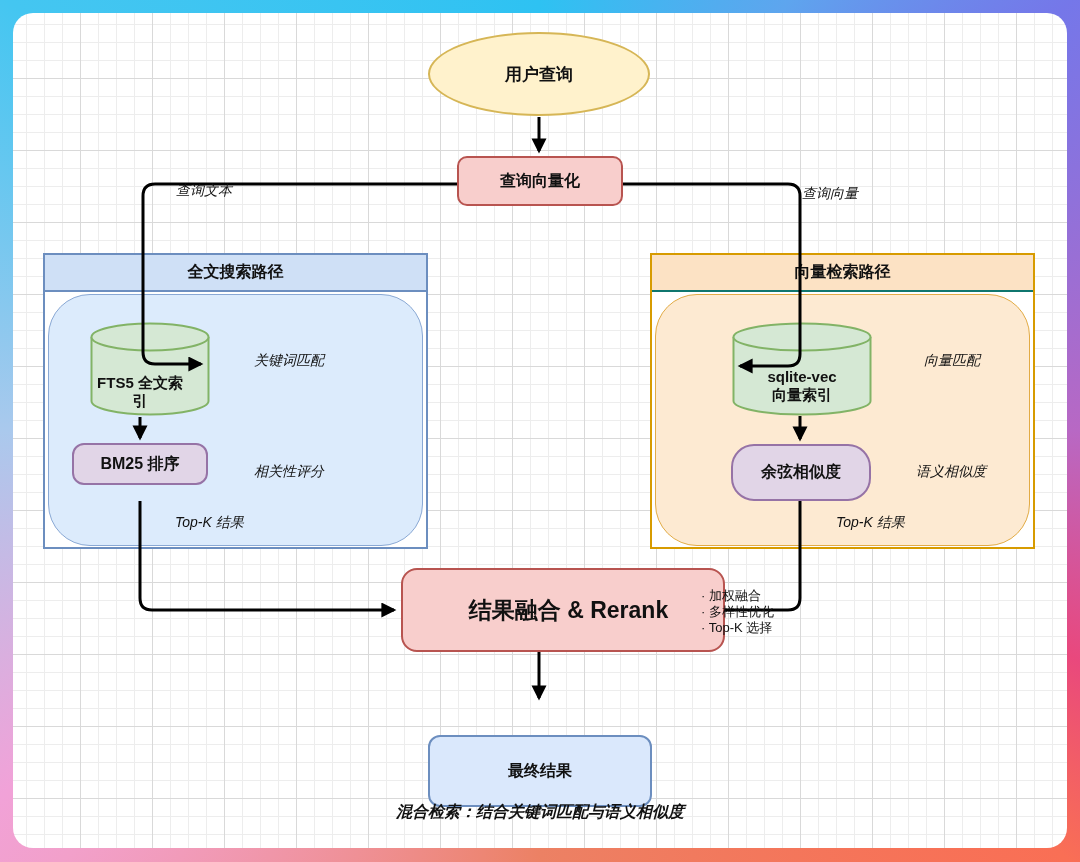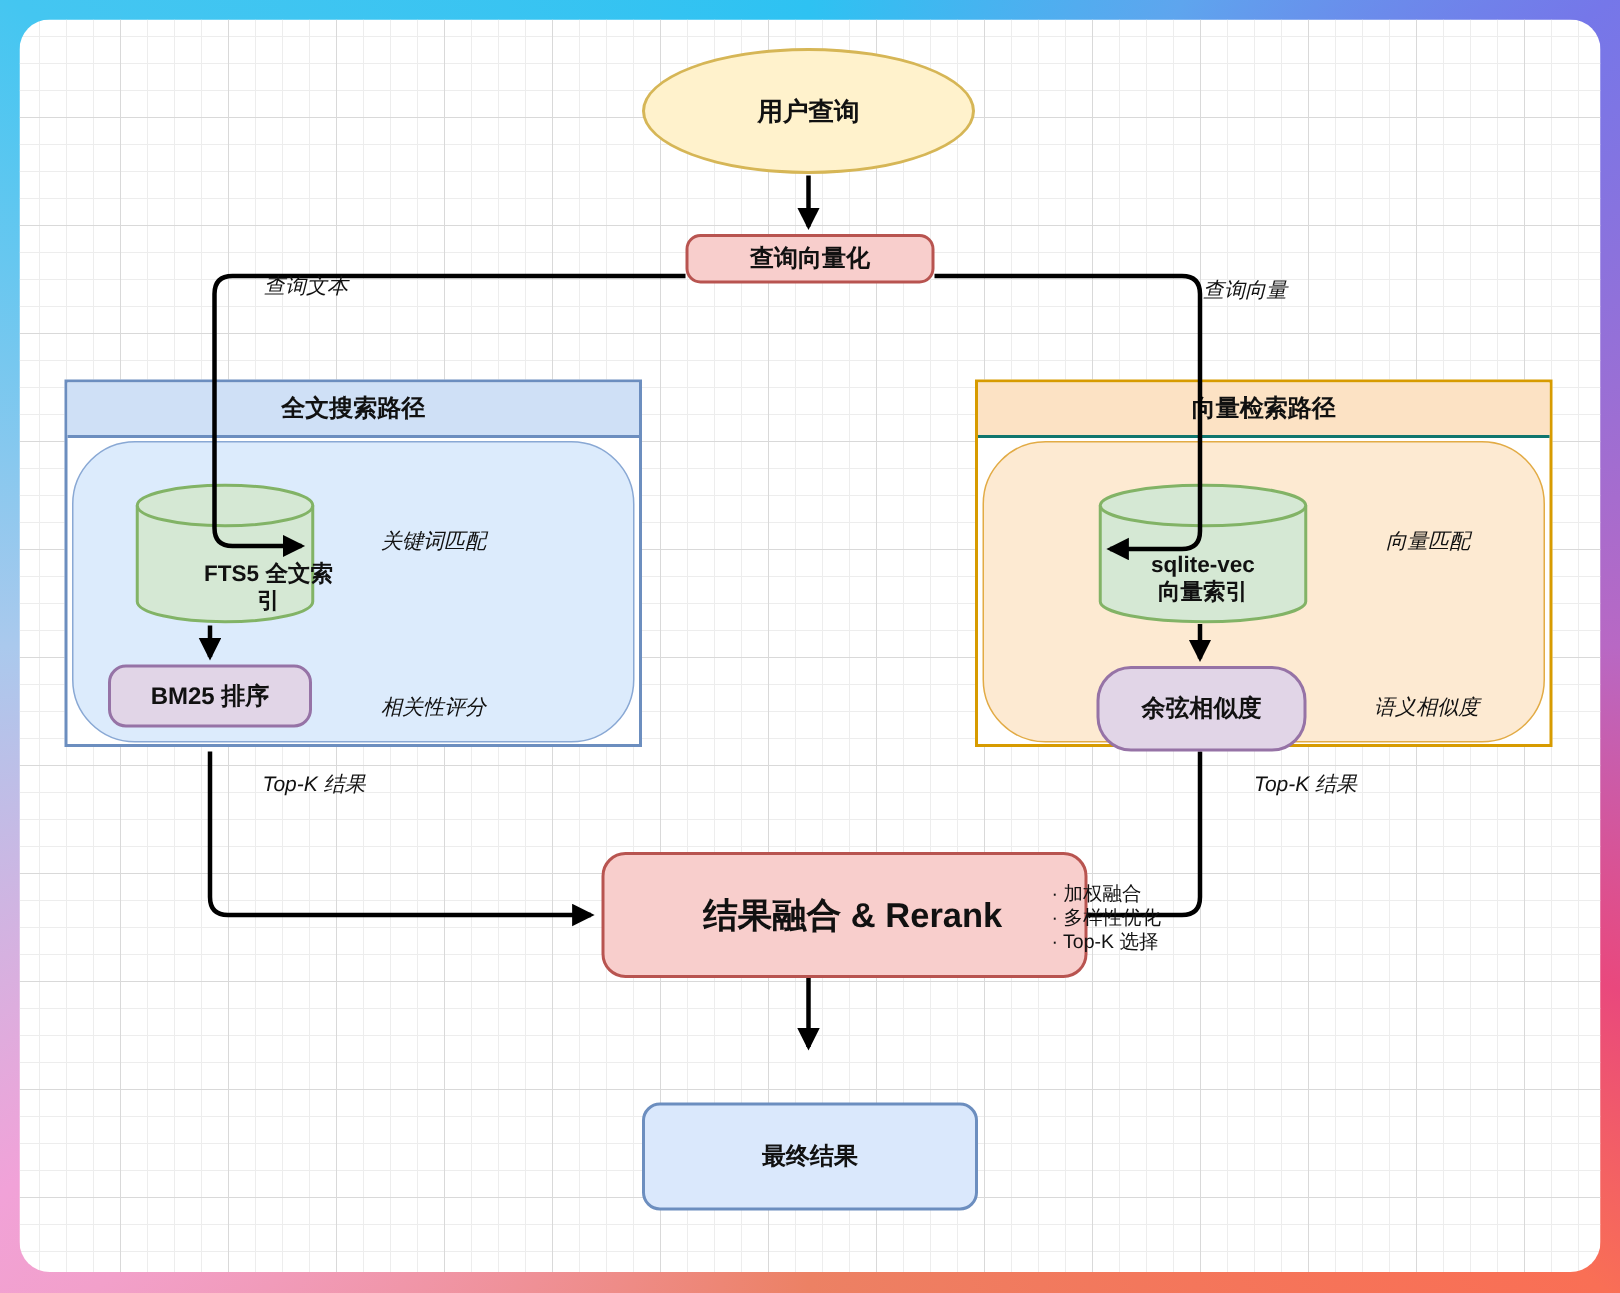--- a/index.html
+++ b/index.html
@@ -32,25 +32,25 @@
   .node {
     position:absolute; display:flex; align-items:center; justify-content:center;
     font-weight:bold; color:#111;
   }
   #node-user-query {
     left:428px; top:32px; width:222px; height:84px;
     background:#fff2cc; border:2px solid #d6b656; border-radius:50%;
     font-size:17px;
   }
   #node-vectorize {
-    left:457px; top:156px; width:166px; height:33px;
+    left:457px; top:156px; width:166px; height:50px;
     background:#f8cecc; border:2px solid #b85450; border-radius:10px;
     font-size:16px;
   }
-  .container { position:absolute; width:385px; height:245px; background:#fff; }
+  .container { position:absolute; width:385px; height:296px; background:#fff; }
   #container-fts  { left:43px;  top:253px; border:2px solid #6c8ebf; }
   #container-vec  { left:650px; top:253px; border:2px solid #d79b00; }
   .container-header {
     position:absolute; left:0; right:0; top:0; height:37px;
     display:flex; align-items:center; justify-content:center;
     font-weight:bold; font-size:16px; color:#111;
   }
   #container-fts .container-header { background:#cfe0f6; border-bottom:2px solid #6c8ebf; }
   #container-vec .container-header { background:#fce2c4; border-bottom:2px solid #0f766e; }
   .container-body {
@@ -60,21 +60,21 @@
   #container-fts .container-body { background:#dcebfc; border:1.5px solid #89a8d4; }
   #container-vec .container-body { background:#fdead2; border:1.5px solid #e2ab45; }
 
   .cylinder { position:absolute; }
   #cylinder-fts { left:90px; top:322px; }
   #cylinder-vec { left:732px; top:322px; }
   .cyl-label {
     position:absolute; text-align:center; font-weight:bold; font-size:15px; color:#111;
     line-height:18px;
   }
-  #cylinder-fts-label { left:90px; top:374px; width:100px;margin-left:39px; }
+  #cylinder-fts-label { left:90px; top:374px; width:100px; }
   #cylinder-vec-label { left:732px; top:368px; width:140px; }
 
   #node-bm25 {
     left:72px; top:443px; width:136px; height:42px;
     background:#e1d5e7; border:2px solid #9673a6; border-radius:12px; font-size:16px;
   }
   #node-cosine {
     left:731px; top:444px; width:140px; height:57px;
     background:#e1d5e7; border:2px solid #9673a6; border-radius:23px; font-size:16px;
   }
@@ -179,14 +179,15 @@
     <div class="edge-label" id="lbl-semantic">语义相似度</div>
     <div class="edge-label" id="lbl-topk-left">Top-K 结果</div>
     <div class="edge-label" id="lbl-topk-right">Top-K 结果</div>
 
     <div id="merge-notes">
       <div>· 加权融合</div>
       <div>· 多样性优化</div>
       <div>· Top-K 选择</div>
     </div>
 
+    <div id="caption">混合检索：结合关键词匹配与语义相似度</div>
   </div>
 </div>
 
 </body></html>

